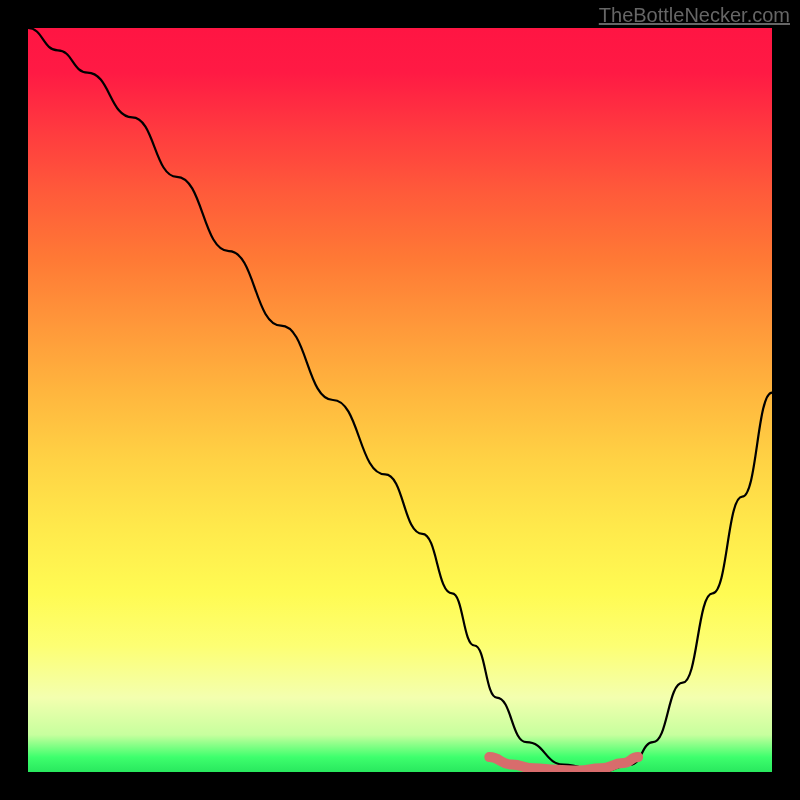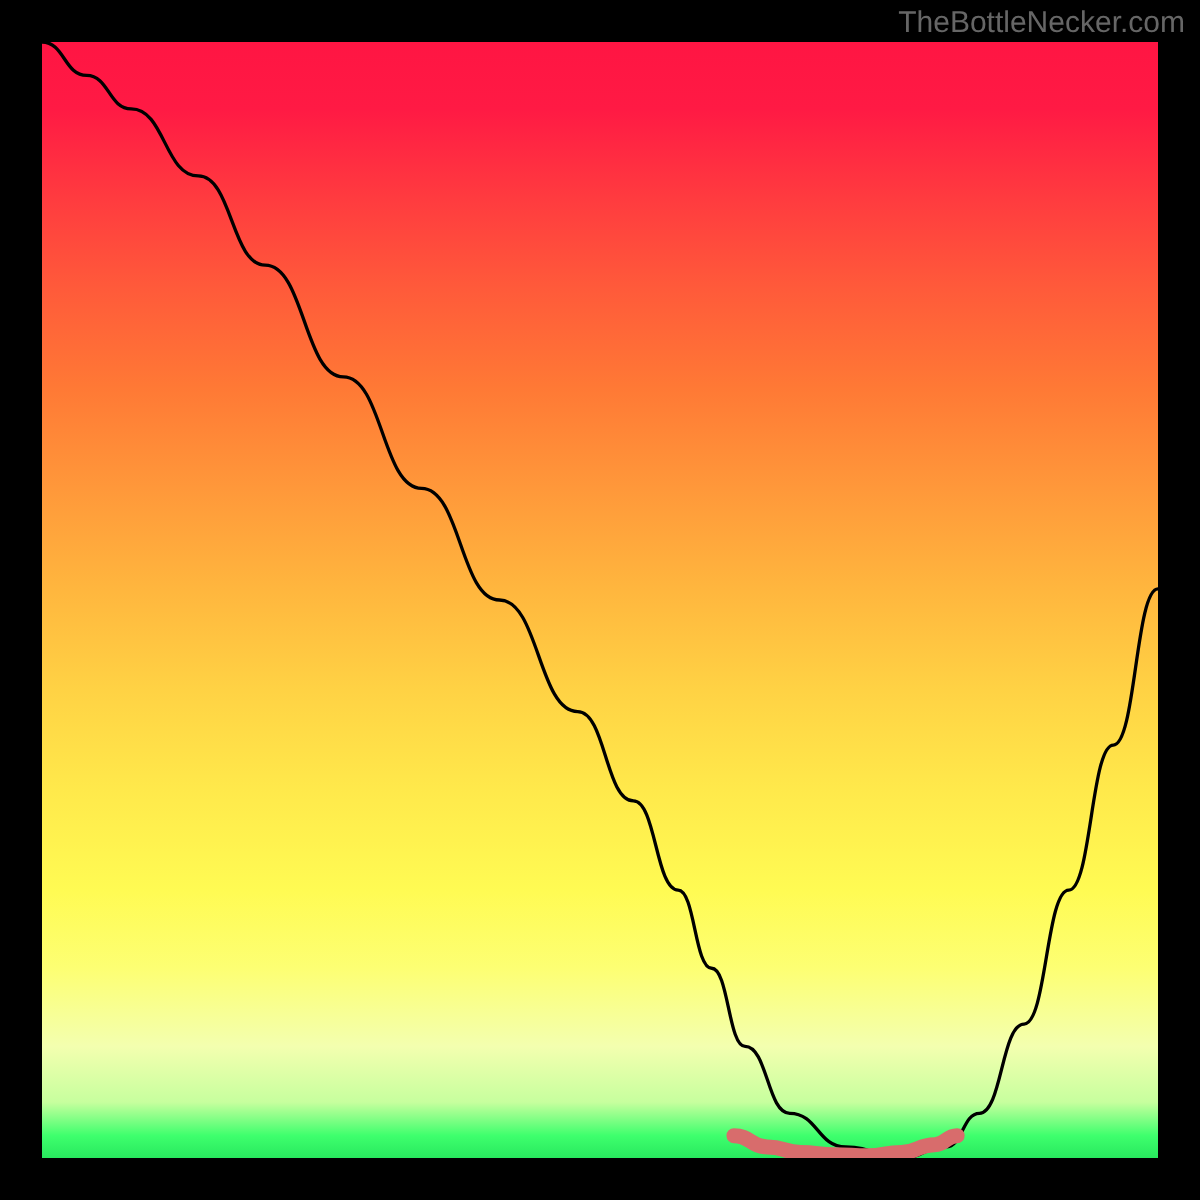--- a/index.html
+++ b/index.html
@@ -12,20 +12,21 @@
     overflow: hidden;
   }
   .watermark {
     position: absolute;
     top: 4px;
     right: 10px;
     color: #666;
     font-size: 20px;
     font-weight: 500;
     z-index: 10;
+    text-decoration: underline;
   }
   .plot-area {
     position: absolute;
     left: 28px;
     top: 28px;
     width: 744px;
     height: 744px;
     background: linear-gradient(to bottom,
       #ff1543 0%,
       #ff1a44 6%,

